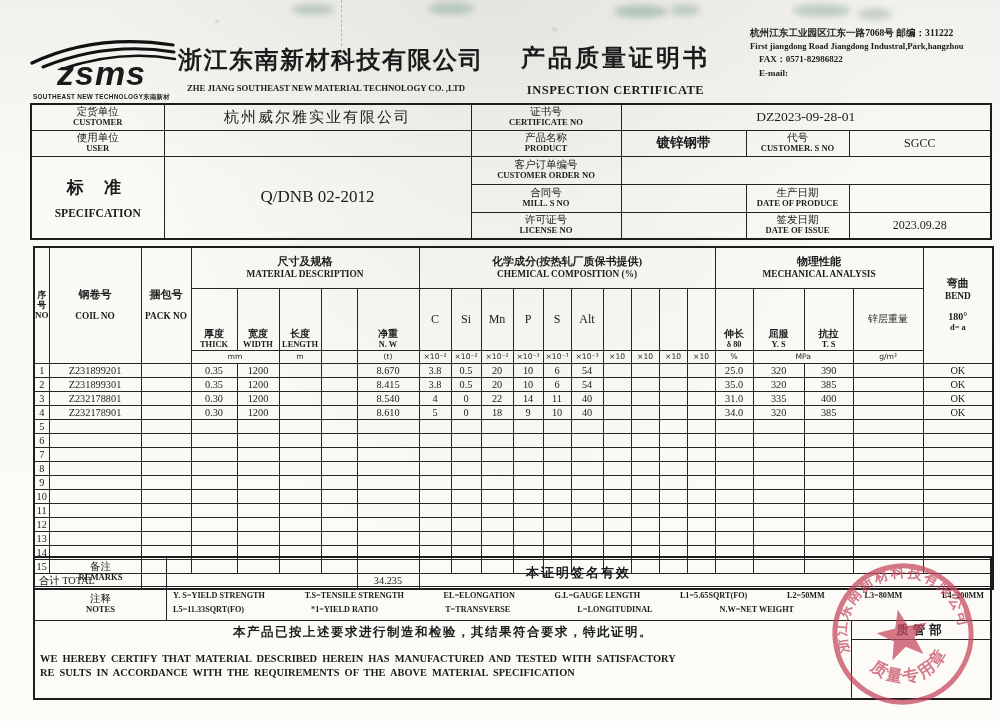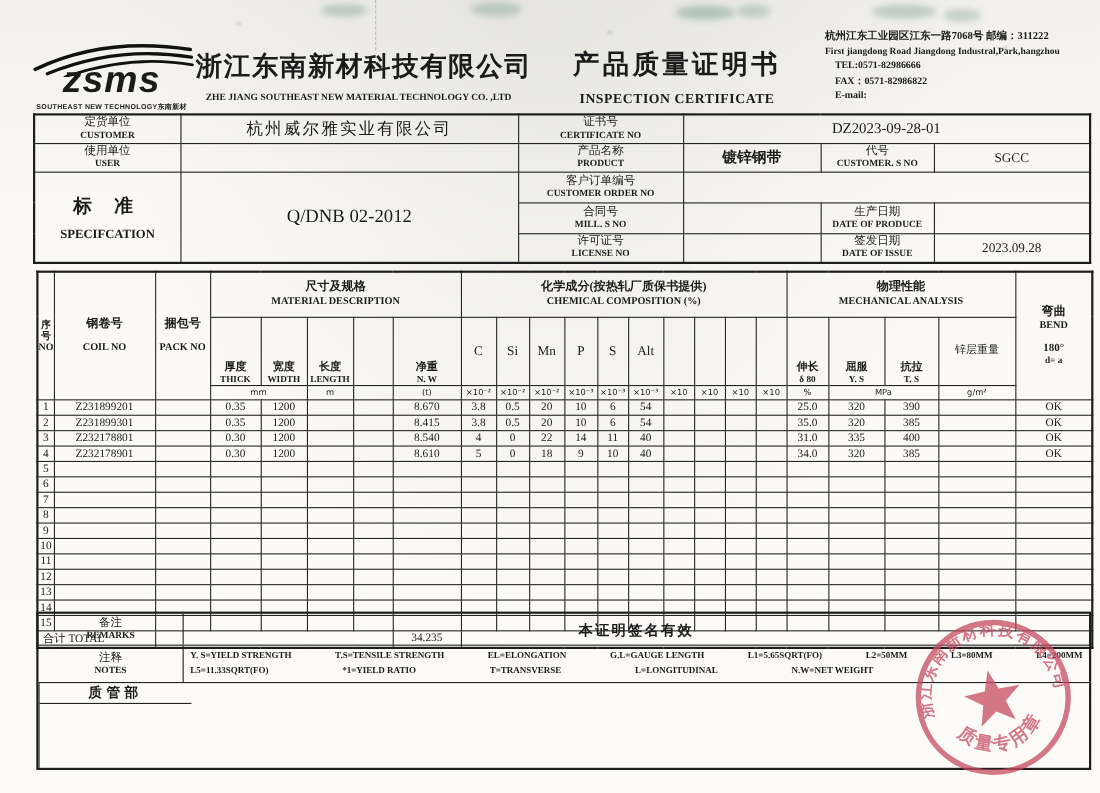--- a/index.html
+++ b/index.html
@@ -124,21 +124,20 @@
 </div>
 
 <div class="abs title">
   <div class="title-cn">产品质量证明书</div>
   <div class="title-en">INSPECTION CERTIFICATE</div>
 </div>
 
 <div class="abs address">
   <div class="addr-l1">杭州江东工业园区江东一路7068号  邮编：311222</div>
   <div class="addr-l2">First jiangdong Road Jiangdong Industral,Park,hangzhou</div>
-  <div class="addr-ind">TEL:0571-82986666</div>
   <div class="addr-ind">FAX：0571-82986822</div>
   <div class="addr-ind">E-mail:</div>
 </div>
 
 <table class="info-table">
   <colgroup>
     <col style="width:133px">
       <col style="width:307px">
       <col style="width:150px">
     <col style="width:125px">
@@ -754,20 +753,25 @@
           <span>*1=YIELD RATIO</span>
           <span>T=TRANSVERSE</span>
           <span>L=LONGITUDINAL</span>
           <span>N.W=NET WEIGHT</span>
         </div>
     </div>
   </div>
   <div class="b-row r-surv">
     <div class="b-content">
       <div class="surv-flex">
+        <div class="surv-main">
+          <div class="cert-cn">本产品已按上述要求进行制造和检验，其结果符合要求，特此证明。</div>
+          <div class="cert-en cert-en1">WE HEREBY CERTIFY THAT MATERIAL DESCRIBED HEREIN HAS MANUFACTURED AND TESTED WITH SATISFACTORY</div>
+          <div class="cert-en">RE SULTS IN ACCORDANCE WITH THE REQUIREMENTS OF THE ABOVE MATERIAL SPECIFICATION</div>
+        </div>
         <div class="dept-box">
           <div class="dept-row">质管部</div>
         </div>
       </div>
     </div>
   </div>
 </div>
 
 <svg class="stamp" viewBox="0 0 178 174">
   <g transform="rotate(-12 89 87)">

